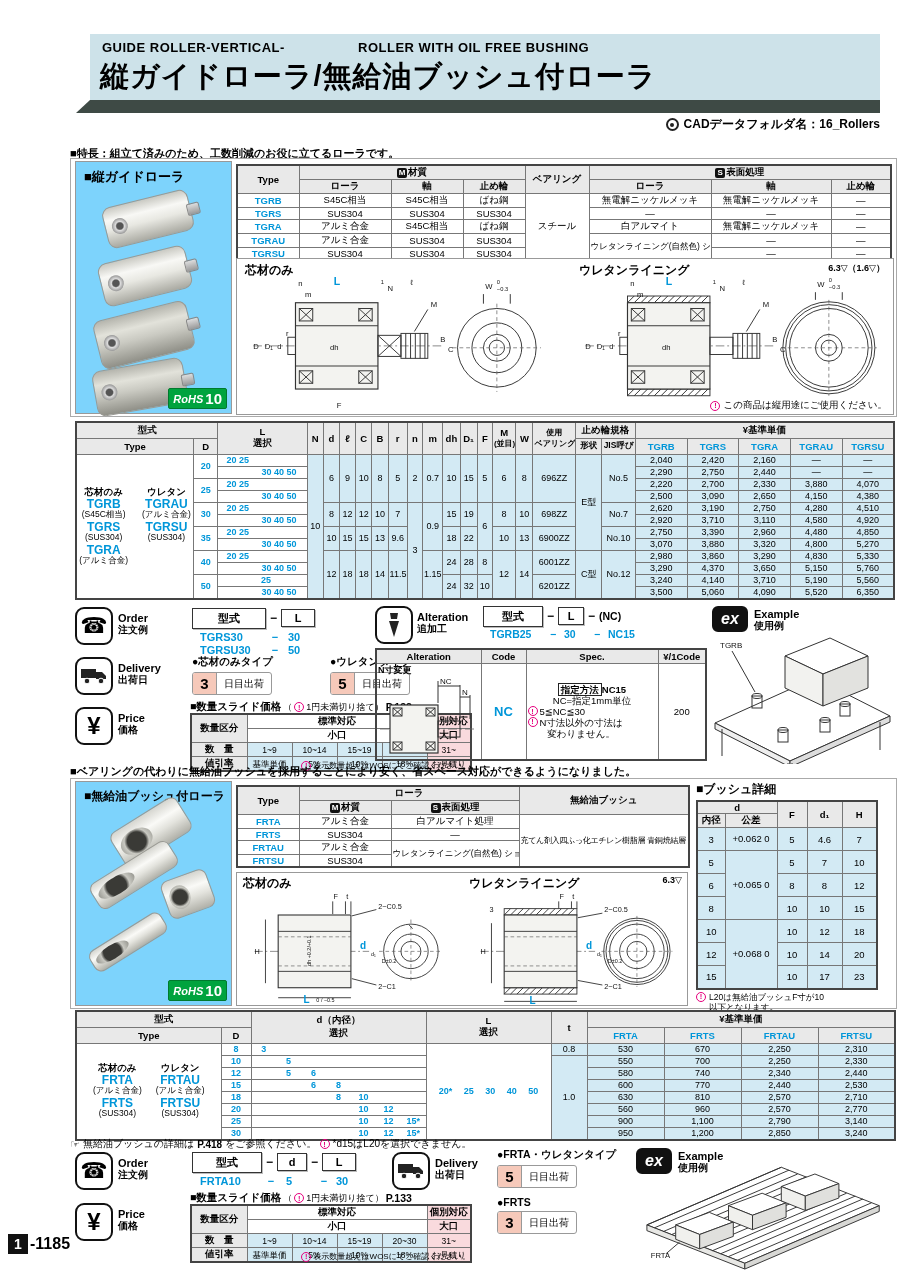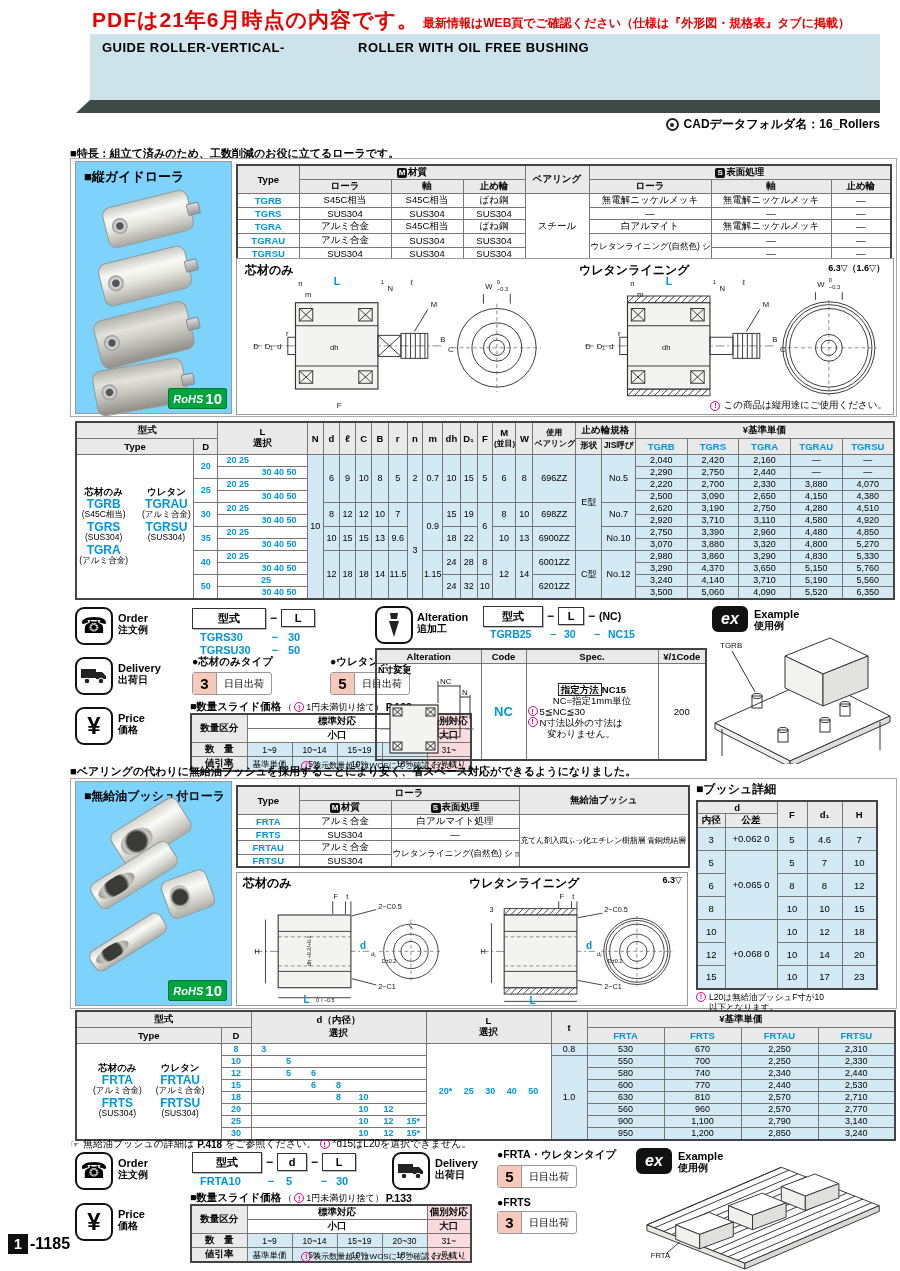--- a/index.html
+++ b/index.html
@@ -101,28 +101,25 @@
   .pagenum{display:flex;align-items:center;font-weight:bold;font-size:16px}
   .pagenum .bk{width:20px;height:20px;background:#111;color:#fff;display:flex;align-items:center;
        justify-content:center;font-size:14px;margin-right:2px}
   .ftnote{font-size:10px;display:flex;align-items:center;gap:3px}
 </style>
 </head>
 <body>
 
 <div class="page">
 
-  <div class="abs" style="left:92px;top:6px;display:flex;align-items:baseline;gap:4px">
-    <span class="notice-main">PDFは21年6月時点の内容です。</span>
-    <span class="notice-sub">最新情報はWEB頁でご確認ください（仕様は『外形図・規格表』タブに掲載）</span>
-  </div>
 
   <div class="abs band" style="left:90px;top:34px;width:790px;height:66px">
     <span class="abs en" style="left:12px;top:6px">GUIDE ROLLER-VERTICAL-</span>
     <span class="abs en" style="left:268px;top:6px">ROLLER WITH OIL FREE BUSHING</span>
+    <div class="abs ttl" style="left:10px;top:23px">縦ガイドローラ/無給油ブッシュ付ローラ</div>
   </div>
   <div class="abs darkbar" style="left:76px;top:100px;width:804px;height:13px"></div>
   <div class="abs cadline" style="right:20px;top:116px">
     <span class="cadicon"></span>
     <span>CADデータフォルダ名：16_Rollers</span>
   </div>
 
   <div class="abs features" style="left:70px;top:146px">■特長：組立て済みのため、工数削減のお役に立てるローラです。</div>
 
   <div class="abs secbox" style="left:70px;top:158px;width:827px;height:259px"></div>

